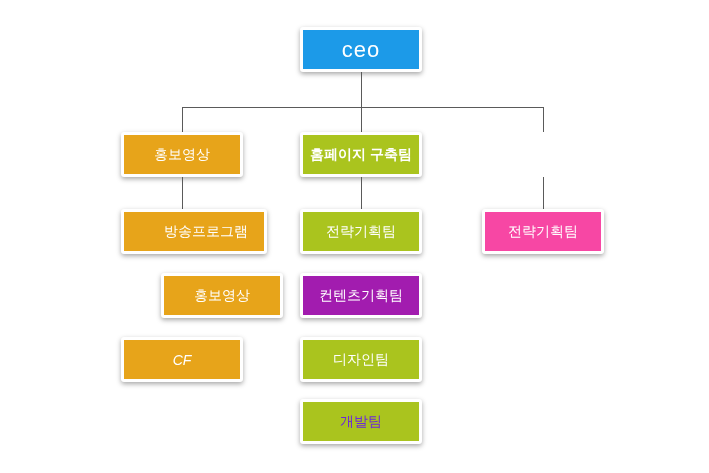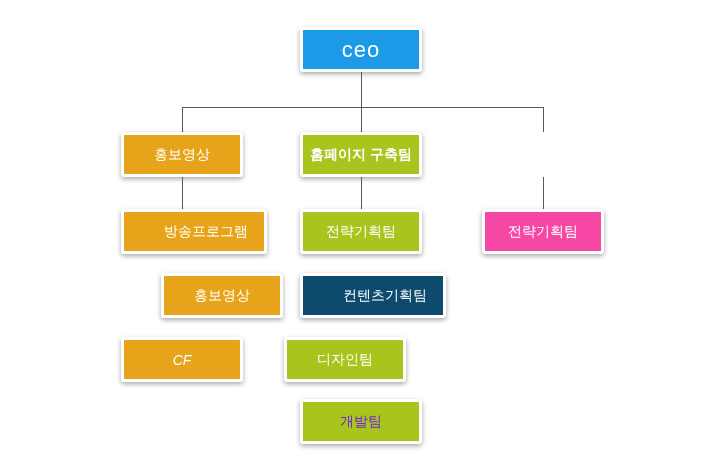--- a/index.html
+++ b/index.html
@@ -65,24 +65,24 @@
     <div class="node" style="left: 121px; top: 337px; background: rgb(231, 164, 26); color: rgb(255, 255, 255); font-style: italic;">
       <span>CF</span>
     </div>
     <div class="node" style="left: 300px; top: 132px; background: rgb(170, 196, 30); color: rgb(255, 255, 255); font-weight: bold;">
       <span>홈페이지 구축팀</span>
     </div>
     <div class="connector" style="left: 361px; top: 177px; width: 1px; height: 32px; background: rgb(90, 90, 90);"></div>
     <div class="node" style="left: 300px; top: 209px; background: rgb(170, 196, 30); color: rgb(255, 255, 255);">
       <span>전략기획팀</span>
     </div>
-    <div class="node" style="left: 300px; top: 273px; background: #0c4a6e; color: rgb(255, 255, 255); padding-left: 24px;">
+    <div class="node" style="left: 300px; top: 273px; background: #a21caf; color: rgb(255, 255, 255);">
       <span>컨텐츠기획팀</span>
     </div>
-    <div class="node" style="left: 284px; top: 337px; background: rgb(170, 196, 30); color: rgb(255, 255, 255);">
+    <div class="node" style="left: 300px; top: 337px; background: rgb(170, 196, 30); color: rgb(255, 255, 255);">
       <span>디자인팀</span>
     </div>
     <div class="node" style="left: 300px; top: 399px; background: rgb(170, 196, 30); color: #6d28d9;">
       <span>개발팀</span>
     </div>
     <div class="connector" style="left: 543px; top: 177px; width: 1px; height: 32px; background: rgb(90, 90, 90);"></div>
     <div class="node" style="left: 482px; top: 209px; background: rgb(247, 71, 164); color: rgb(255, 255, 255);">
       <span>전략기획팀</span>
     </div>
   </div>

